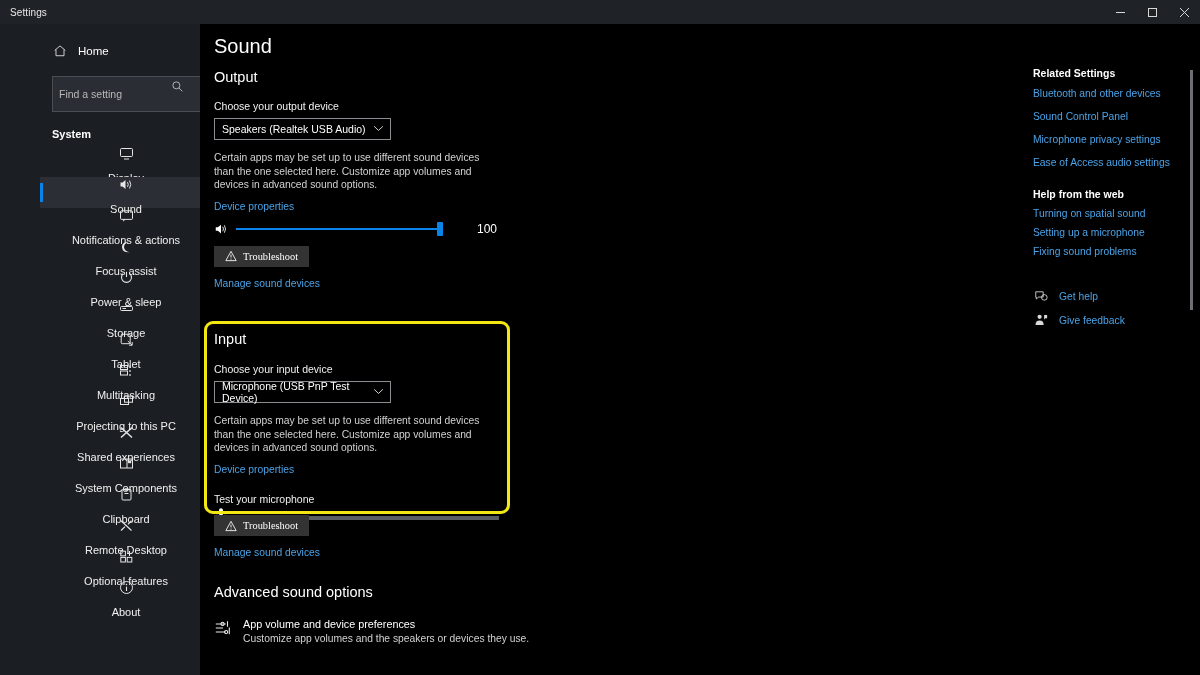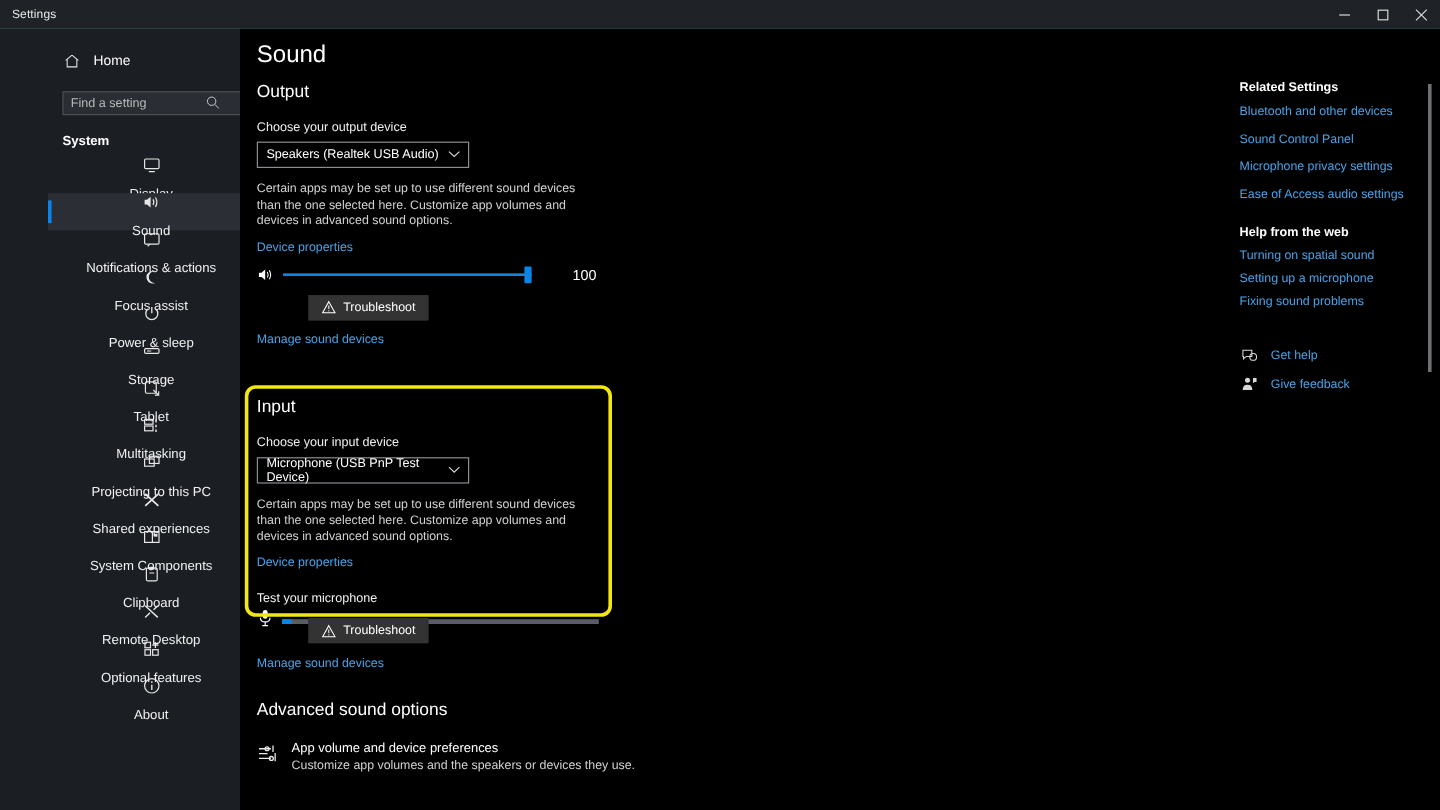--- a/index.html
+++ b/index.html
@@ -49,21 +49,21 @@
   .home-row {
     display: flex; align-items: center;
     height: 30px; margin-top: 12px; padding-left: 12px; gap: 11px;
   }
   .home-row .label { font-size: 11.5px; color: #fff; }
   .search-wrap {
     margin: 10px 10px 0 12px;
     position: relative;
   }
   .search-box {
-    width: 178px; height: 20px;
+    width: 178px; height: 36px;
     background: #2a2d33;
     border: 1px solid #4a4d52;
     color: #c9c9c9;
     font-size: 10.5px;
     font-family: "Liberation Sans", sans-serif;
     padding: 0 20px 0 6px;
     outline: none;
   }
   .search-box::placeholder { color: #b9b9b9; }
   .search-icon {
@@ -125,23 +125,22 @@
     font-size: 10.5px; color: #fff;
     cursor: pointer;
   }
   .chev { color: #d9d9d9; font-size: 9px; line-height: 1; }
   .btn {
     display: inline-flex; align-items: center; gap: 6px;
     height: 21px; padding: 0 10px;
     background: #333333;
     border: 1px solid #333333;
     color: #fff; font-size: 10.4px;
-    font-family: Liberation Sans, sans-serif;
+    font-family: Liberation Serif, serif;
     cursor: pointer;
-    margin-left: 43px;
   }
 
   
   .vol-row { display: flex; align-items: center; gap: 8px; }
   .slider {
     position: relative; width: 207px; height: 14px;
   }
   .slider .track {
     position: absolute; top: 6px; left: 0;
     width: 207px; height: 2px; background: #7b7b7b;

